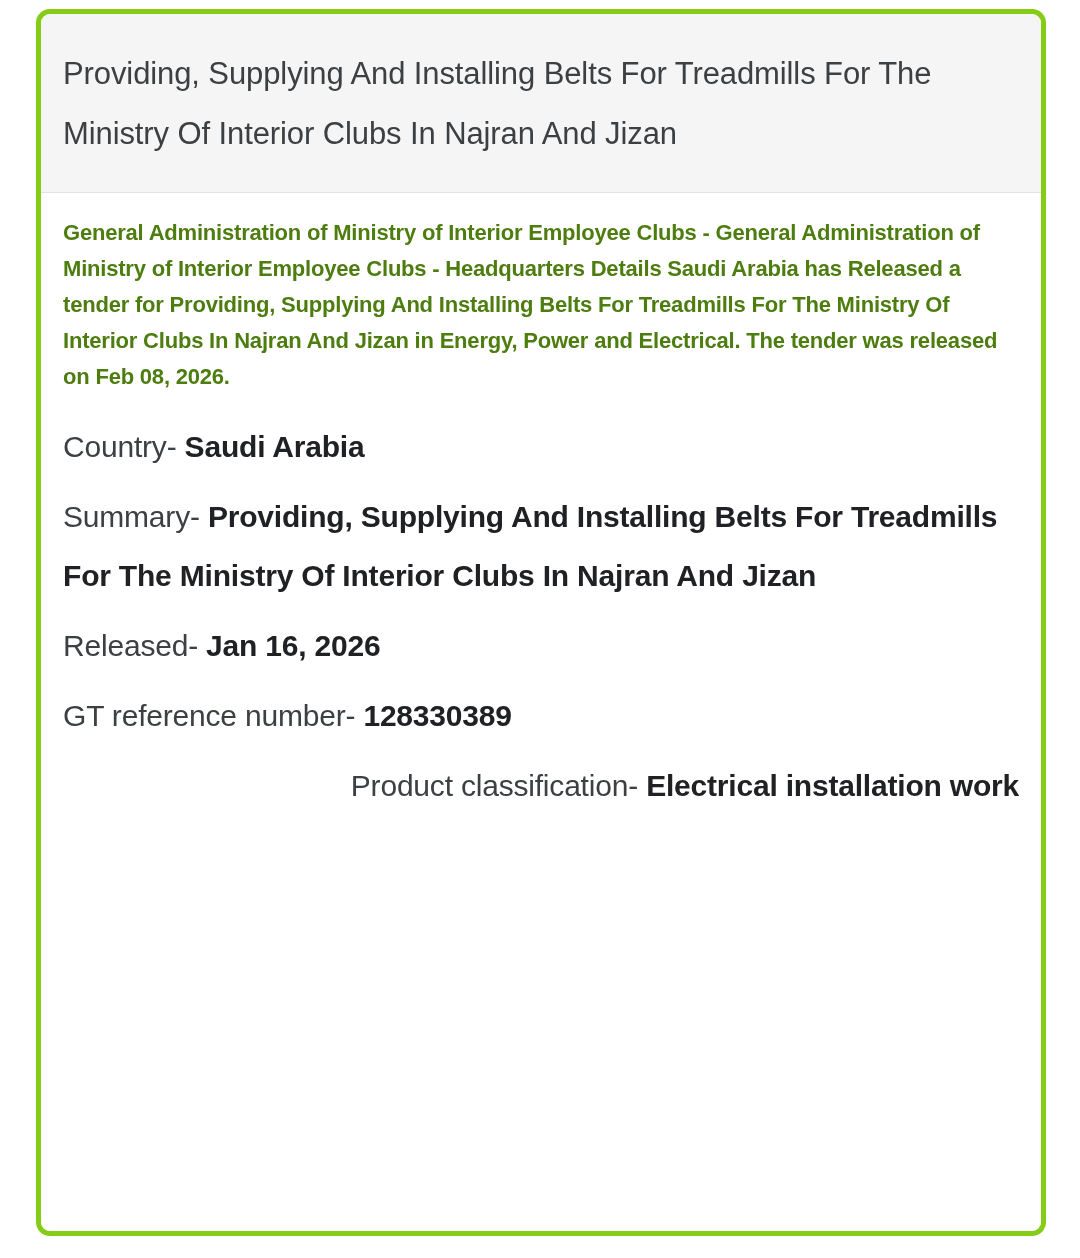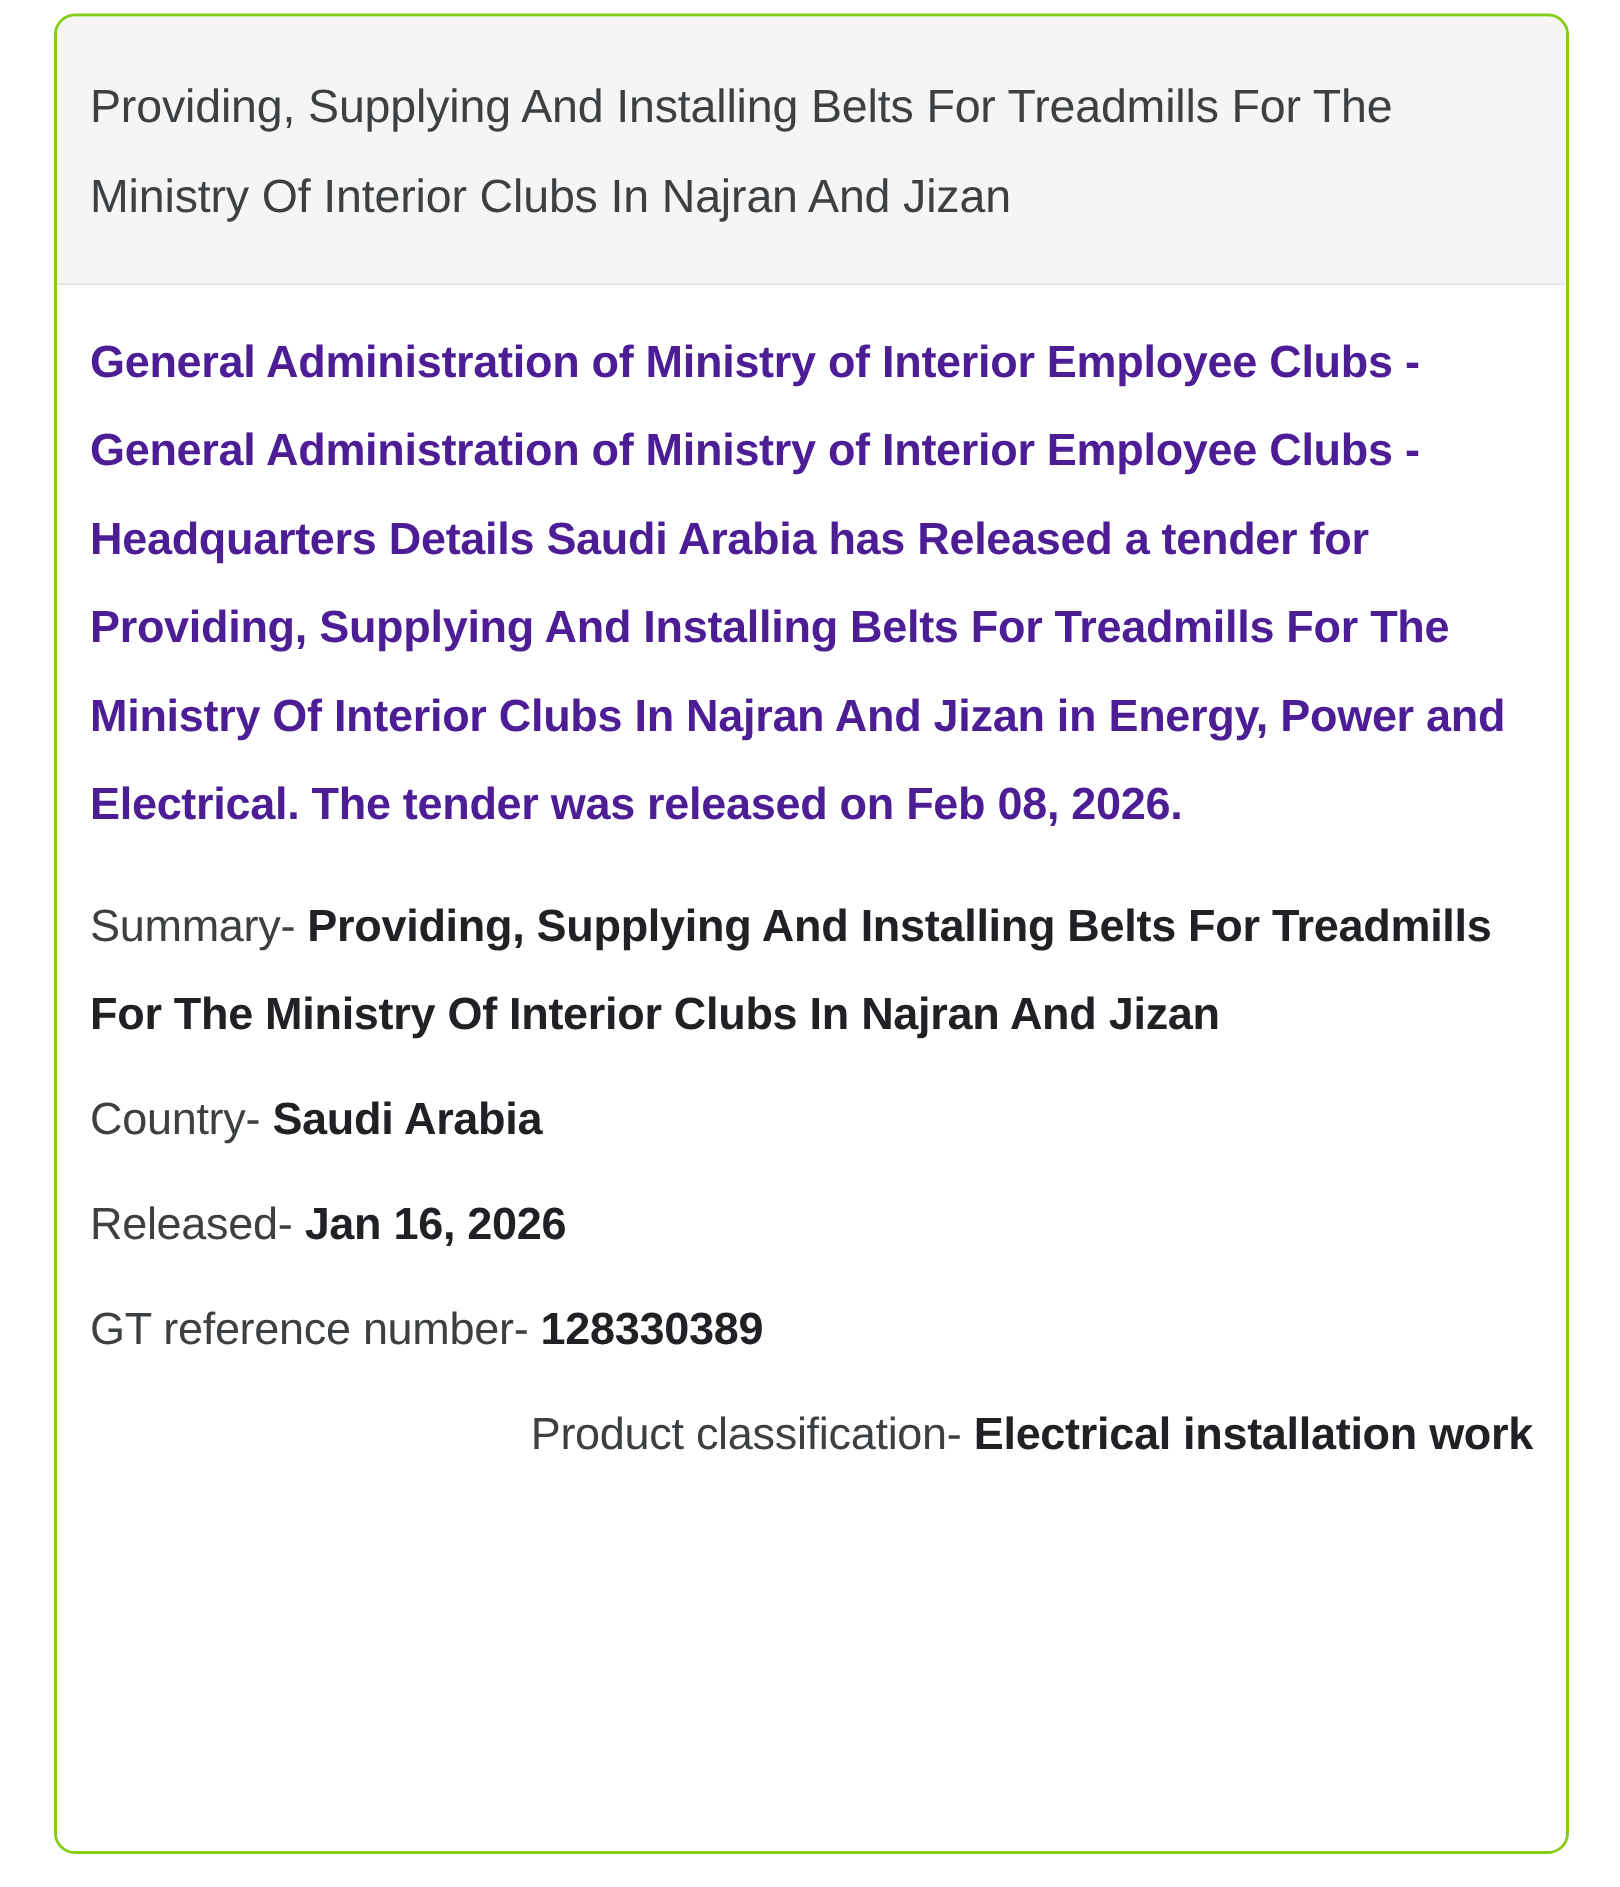--- a/index.html
+++ b/index.html
@@ -20,21 +20,21 @@
     overflow: hidden;
   }
 
   .tender-card {
     position: absolute;
     left: 36px;
     top: 9px;
     width: 1010px;
     height: 1227px;
     background: #ffffff;
-    border: 2px solid #84cc16;
+    border: 5px solid #84cc16;
     border-radius: 14px;
     overflow: hidden;
     display: flex;
     flex-direction: column;
   }
 
   .card-header {
     background: #f5f5f5;
     border-bottom: 1px solid #dfe1e5;
     padding: 30px 22px 28px 22px;
@@ -48,24 +48,24 @@
     letter-spacing: -0.1px;
   }
 
   .card-body {
     background: #ffffff;
     padding: 22px 22px 26px 22px;
     flex: 1;
   }
 
   .intro-paragraph {
-    font-size: 30px;
-    line-height: 59px;
+    font-size: 22px;
+    line-height: 36px;
     font-weight: 700;
-    color: #4c1d95;
+    color: #4d7c0f;
     letter-spacing: -0.2px;
     margin-bottom: 22px;
   }
 
   .intro-paragraph .reg {
     font-weight: 700;
   }
 
   .intro-paragraph .em {
     font-weight: 700;
@@ -104,23 +104,23 @@
   <div class="tender-card">
 
     <div class="card-header">
       <div class="card-title">Providing, Supplying And Installing Belts For Treadmills For The Ministry Of Interior Clubs In Najran And Jizan</div>
     </div>
 
     <div class="card-body">
 
       <p class="intro-paragraph"><span class="reg">General Administration of Ministry of Interior Employee Clubs - General Administration of Ministry of Interior Employee Clubs - Headquarters Details Saudi Arabia has Released a tender for </span><span class="em">Providing, Supplying And Installing Belts For Treadmills For The Ministry Of Interior Clubs In Najran And Jizan</span><span class="reg"> in Energy, Power and Electrical. The tender was released on </span><span class="em">Feb 08, 2026</span><span class="reg">.</span></p>
 
+      <div class="field-row"><span class="field-label">Country</span><span class="field-sep">-</span> <span class="field-value">Saudi Arabia</span></div>
+
       <div class="field-row"><span class="field-label">Summary</span><span class="field-sep">-</span> <span class="field-value">Providing, Supplying And Installing Belts For Treadmills For The Ministry Of Interior Clubs In Najran And Jizan</span></div>
-
-      <div class="field-row"><span class="field-label">Country</span><span class="field-sep">-</span> <span class="field-value">Saudi Arabia</span></div>
 
       <div class="field-row"><span class="field-label">Released</span><span class="field-sep">-</span> <span class="field-value">Jan 16, 2026</span></div>
 
       <div class="field-row"><span class="field-label">GT reference number</span><span class="field-sep">-</span> <span class="field-value">128330389</span></div>
 
       <div class="field-row"><span class="field-label">Product classification</span><span class="field-sep">-</span> <span class="field-value">Electrical installation work</span></div>
 
     </div>
   </div>
 </div>

